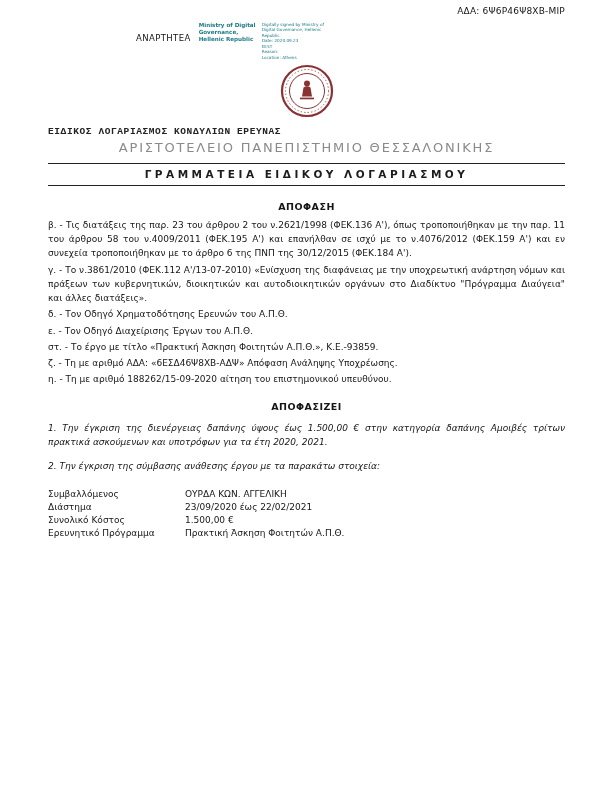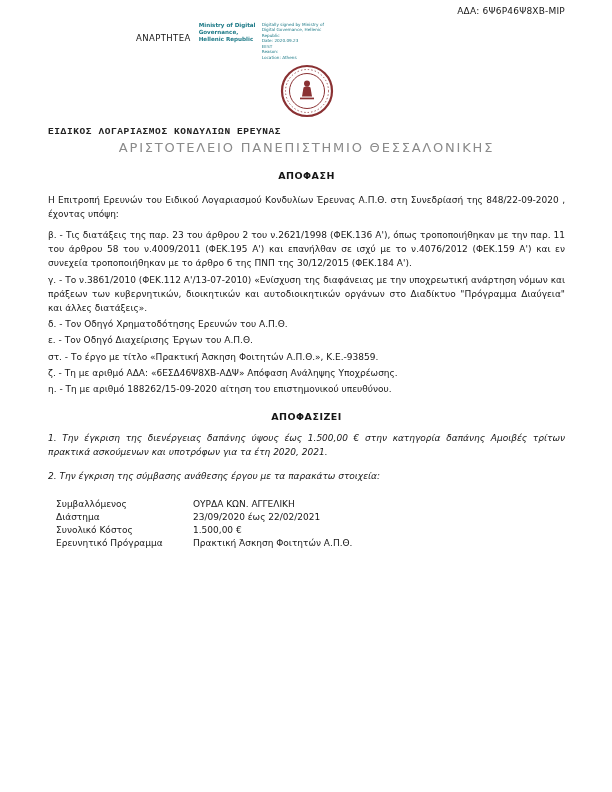--- a/index.html
+++ b/index.html
@@ -43,21 +43,21 @@
   }
 
   .intro { margin-top: 13px; font-size: 9px; line-height: 1.55; text-align: justify; }
 
   .considerations { margin-top: 6px; }
   .considerations p { font-size: 9px; line-height: 1.58; text-align: justify; margin: 2px 0; }
 
   .resolutions { margin-top: 8px; }
   .resolutions p { font-size: 9px; line-height: 1.55; text-align: justify; margin: 10px 0; font-style: italic; }
 
-  .contract { margin-top: 14px; margin-left: 8px; }
+  .contract { margin-top: 14px; }
   .contract-row { display: flex; font-size: 9px; line-height: 1.45; }
   .contract-label { width: 137px; flex: 0 0 137px; }
   .contract-value { flex: 1; }
 </style>
 </head>
 <body>
 
 <div class="page">
 
   <div class="ada-line">ΑΔΑ: 6Ψ6Ρ46Ψ8ΧΒ-ΜΙΡ</div>
@@ -83,24 +83,26 @@
       <circle cx="27" cy="27" r="17.5" fill="none" stroke="#8a3133" stroke-width="1"></circle>
       <circle cx="27" cy="19.5" r="3" fill="#8a3133"></circle>
       <path d="M23.5 23.5 q3.5 -2.5 7 0 l1.5 9 h-10 z" fill="#8a3133"></path>
       <rect x="20" y="33.6" width="14" height="1.7" fill="#8a3133"></rect>
     </svg>
   </div>
 
   <div class="org-name">ΕΙΔΙΚΟΣ ΛΟΓΑΡΙΑΣΜΟΣ ΚΟΝΔΥΛΙΩΝ ΕΡΕΥΝΑΣ</div>
   <div class="university">ΑΡΙΣΤΟΤΕΛΕΙΟ ΠΑΝΕΠΙΣΤΗΜΙΟ ΘΕΣΣΑΛΟΝΙΚΗΣ</div>
 
+  <div class="dept-banner">
+    <div class="dept">ΓΡΑΜΜΑΤΕΙΑ ΕΙΔΙΚΟΥ ΛΟΓΑΡΙΑΣΜΟΥ</div>
+  </div>
 
   <div class="section-title">ΑΠΟΦΑΣΗ</div>
 
-  <p class="intro">Η Επιτροπή Ερευνών του Ειδικού Λογαριασμού Κονδυλίων Έρευνας Α.Π.Θ.  στη Συνεδρίασή της 848/22-09-2020 , έχοντας υπόψη:</p>
 
   <div class="considerations">
     <p>β. - Τις διατάξεις της παρ. 23 του άρθρου 2 του ν.2621/1998 (ΦΕΚ.136 Α'), όπως τροποποιήθηκαν με την παρ. 11 του άρθρου 58 του ν.4009/2011 (ΦΕΚ.195 Α') και επανήλθαν σε ισχύ με το ν.4076/2012 (ΦΕΚ.159 Α') και εν συνεχεία τροποποιήθηκαν με το άρθρο 6 της ΠΝΠ της 30/12/2015 (ΦΕΚ.184 Α').</p>
     <p>γ. - Το ν.3861/2010 (ΦΕΚ.112 Α'/13-07-2010) «Ενίσχυση της διαφάνειας με την υποχρεωτική ανάρτηση νόμων και πράξεων των κυβερνητικών, διοικητικών και αυτοδιοικητικών οργάνων στο Διαδίκτυο "Πρόγραμμα Διαύγεια" και άλλες διατάξεις».</p>
     <p>δ. - Τον Οδηγό Χρηματοδότησης Ερευνών του Α.Π.Θ.</p>
     <p>ε. - Τον Οδηγό Διαχείρισης Έργων του Α.Π.Θ.</p>
     <p>στ. - Το έργο με τίτλο «Πρακτική Άσκηση Φοιτητών Α.Π.Θ.», Κ.Ε.-93859.</p>
     <p>ζ. - Τη με αριθμό ΑΔΑ: «6ΕΣΔ46Ψ8ΧΒ-ΑΔΨ» Απόφαση Ανάληψης Υποχρέωσης.</p>
     <p>η. - Τη με αριθμό 188262/15-09-2020 αίτηση του επιστημονικού υπευθύνου.</p>
   </div>

